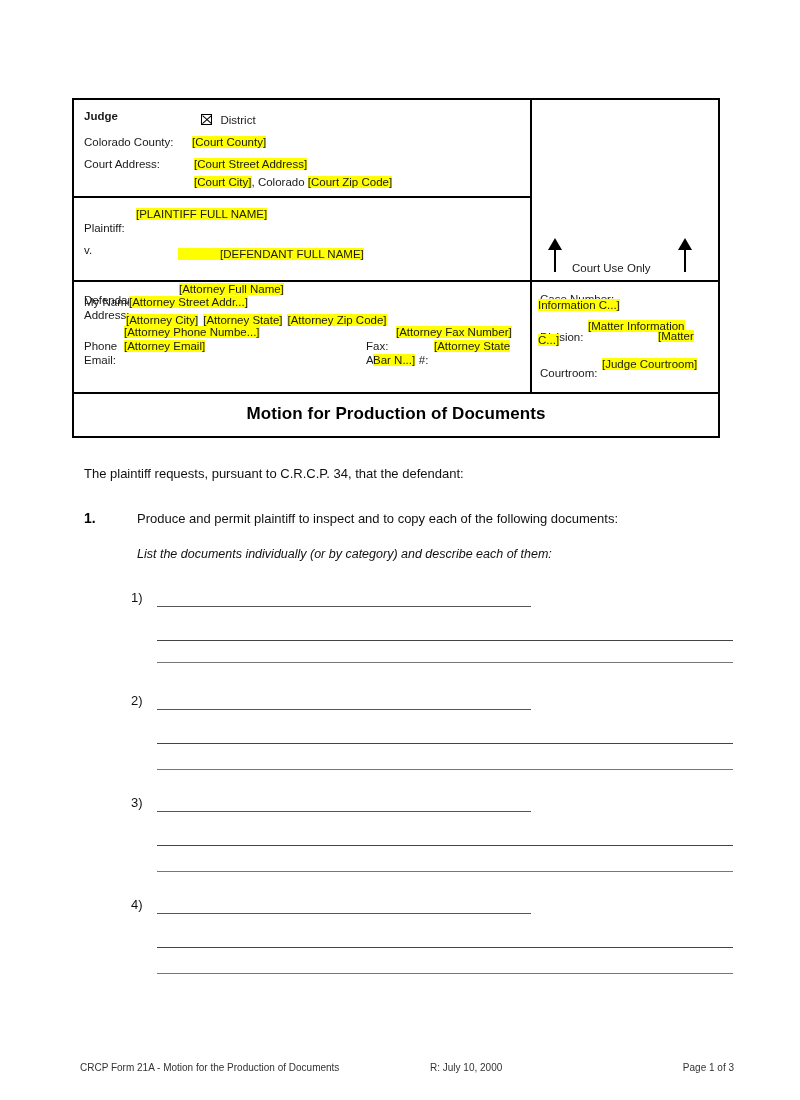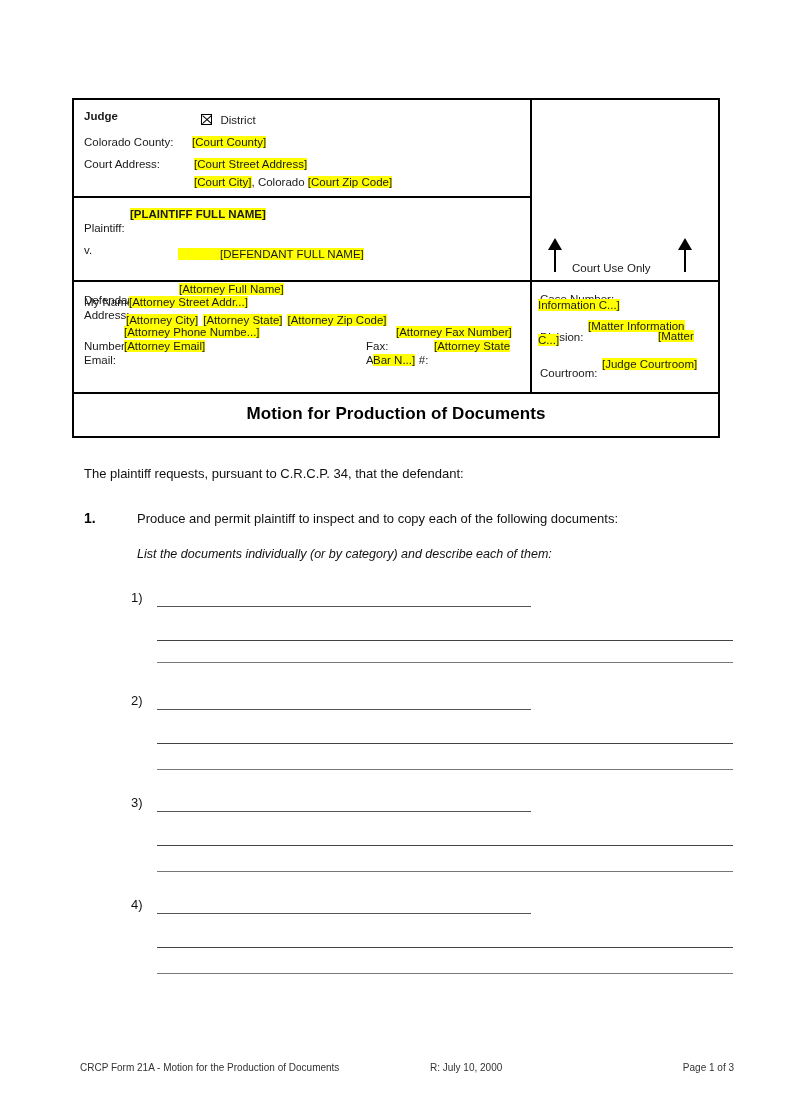--- a/index.html
+++ b/index.html
@@ -257,40 +257,40 @@
       </div>
       <div class="arrow right">
         <div class="head"></div>
           <div class="stem"></div>
       </div>
       <div class="cuo-text">Court Use Only</div>
     </div>
 
     <div class="cell parties-cell">
       <div class="abs lbl" style="left:10px; top:26px;">Plaintiff:</div>
-      <div class="abs hl" style="left:56px; top:12px;font-weight:bold;">[PLAINTIFF FULL NAME]</div>
+      <div class="abs hl" style="left:62px; top:12px;">[PLAINTIFF FULL NAME]</div>
 
       <div class="abs lbl" style="left:10px; top:48px;">v.</div>
 
       <div class="abs lbl" style="left:10px; top:66px;margin-top:32px;">Defendant:</div>
       <div class="abs hl" style="left:104px; top:52px;padding-left:42px;">[DEFENDANT FULL NAME]</div>
     </div>
 
     <div class="cell atty-cell">
       <div class="abs lbl" style="left:10px; top:16px;">My Name:</div>
       <div class="abs hl" style="left:105px; top:3px;">[Attorney Full Name]</div>
 
       <div class="abs lbl" style="left:10px; top:29px;">Address:</div>
       <div class="abs hl" style="left:55px; top:16px;">[Attorney Street Addr...]</div>
 
       <div class="abs" style="left:52px; top:30px; white-space:nowrap;">
         <span class="hl">[Attorney City]</span><span style="display:inline-block;width:5px;"></span><span class="hl">[Attorney State]</span><span style="display:inline-block;width:5px;"></span><span class="hl">[Attorney Zip Code]</span>
       </div>
 
-      <div class="abs lbl" style="left:10px; top:60px;">Number</div>
+      <div class="abs lbl" style="left:10px; top:60px;">Phone</div>
       <div class="abs hl" style="left:50px; top:46px;">[Attorney Phone Numbe...]</div>
 
       <div class="abs lbl" style="left:10px; top:74px;">Email:</div>
       <div class="abs hl" style="left:50px; top:60px;">[Attorney Email]</div>
 
       <div class="abs lbl" style="left:292px; top:60px;">Fax:</div>
       <div class="abs hl" style="left:322px; top:46px;">[Attorney Fax Number]</div>
 
       <div class="abs lbl" style="left:292px; top:74px;">Atty. Reg. #:</div>
       <div class="abs hl" style="left:360px; top:60px;">[Attorney State</div>

